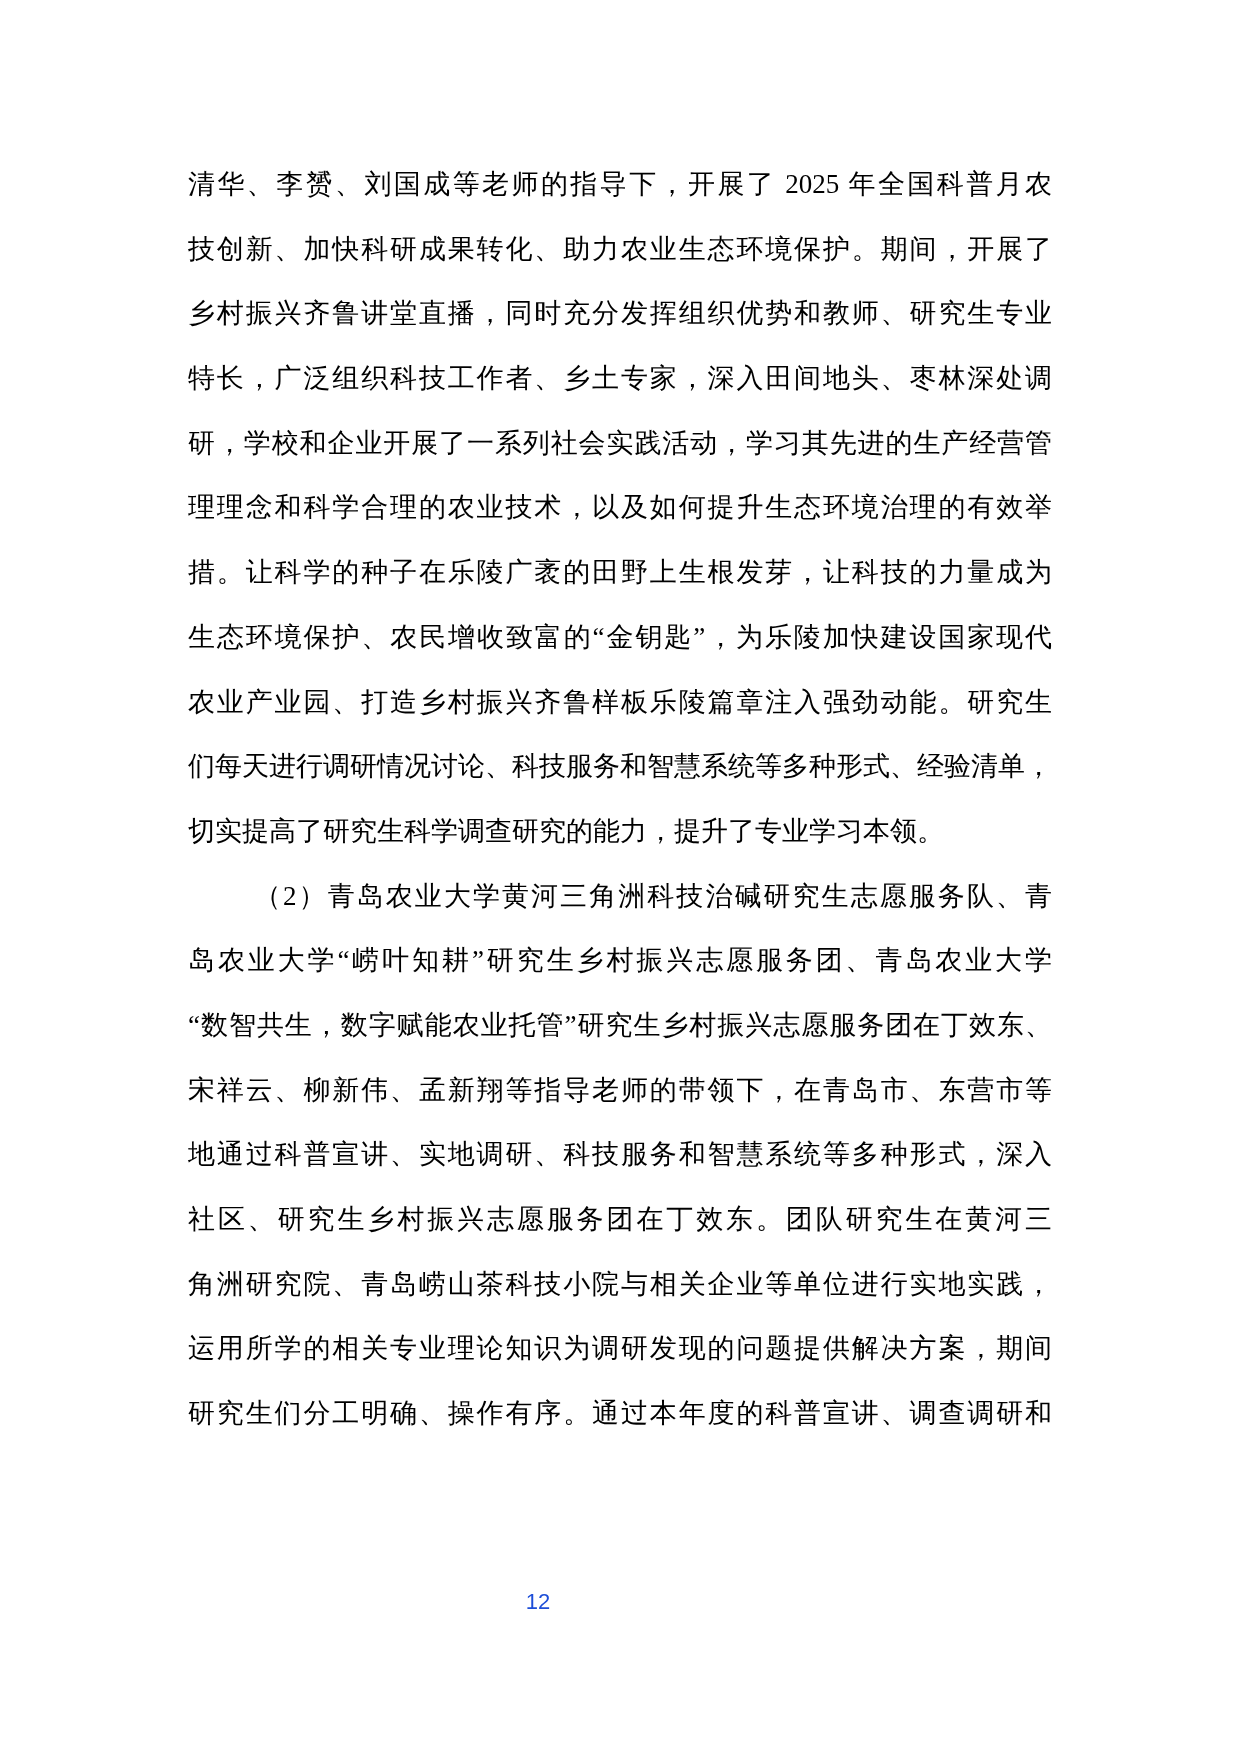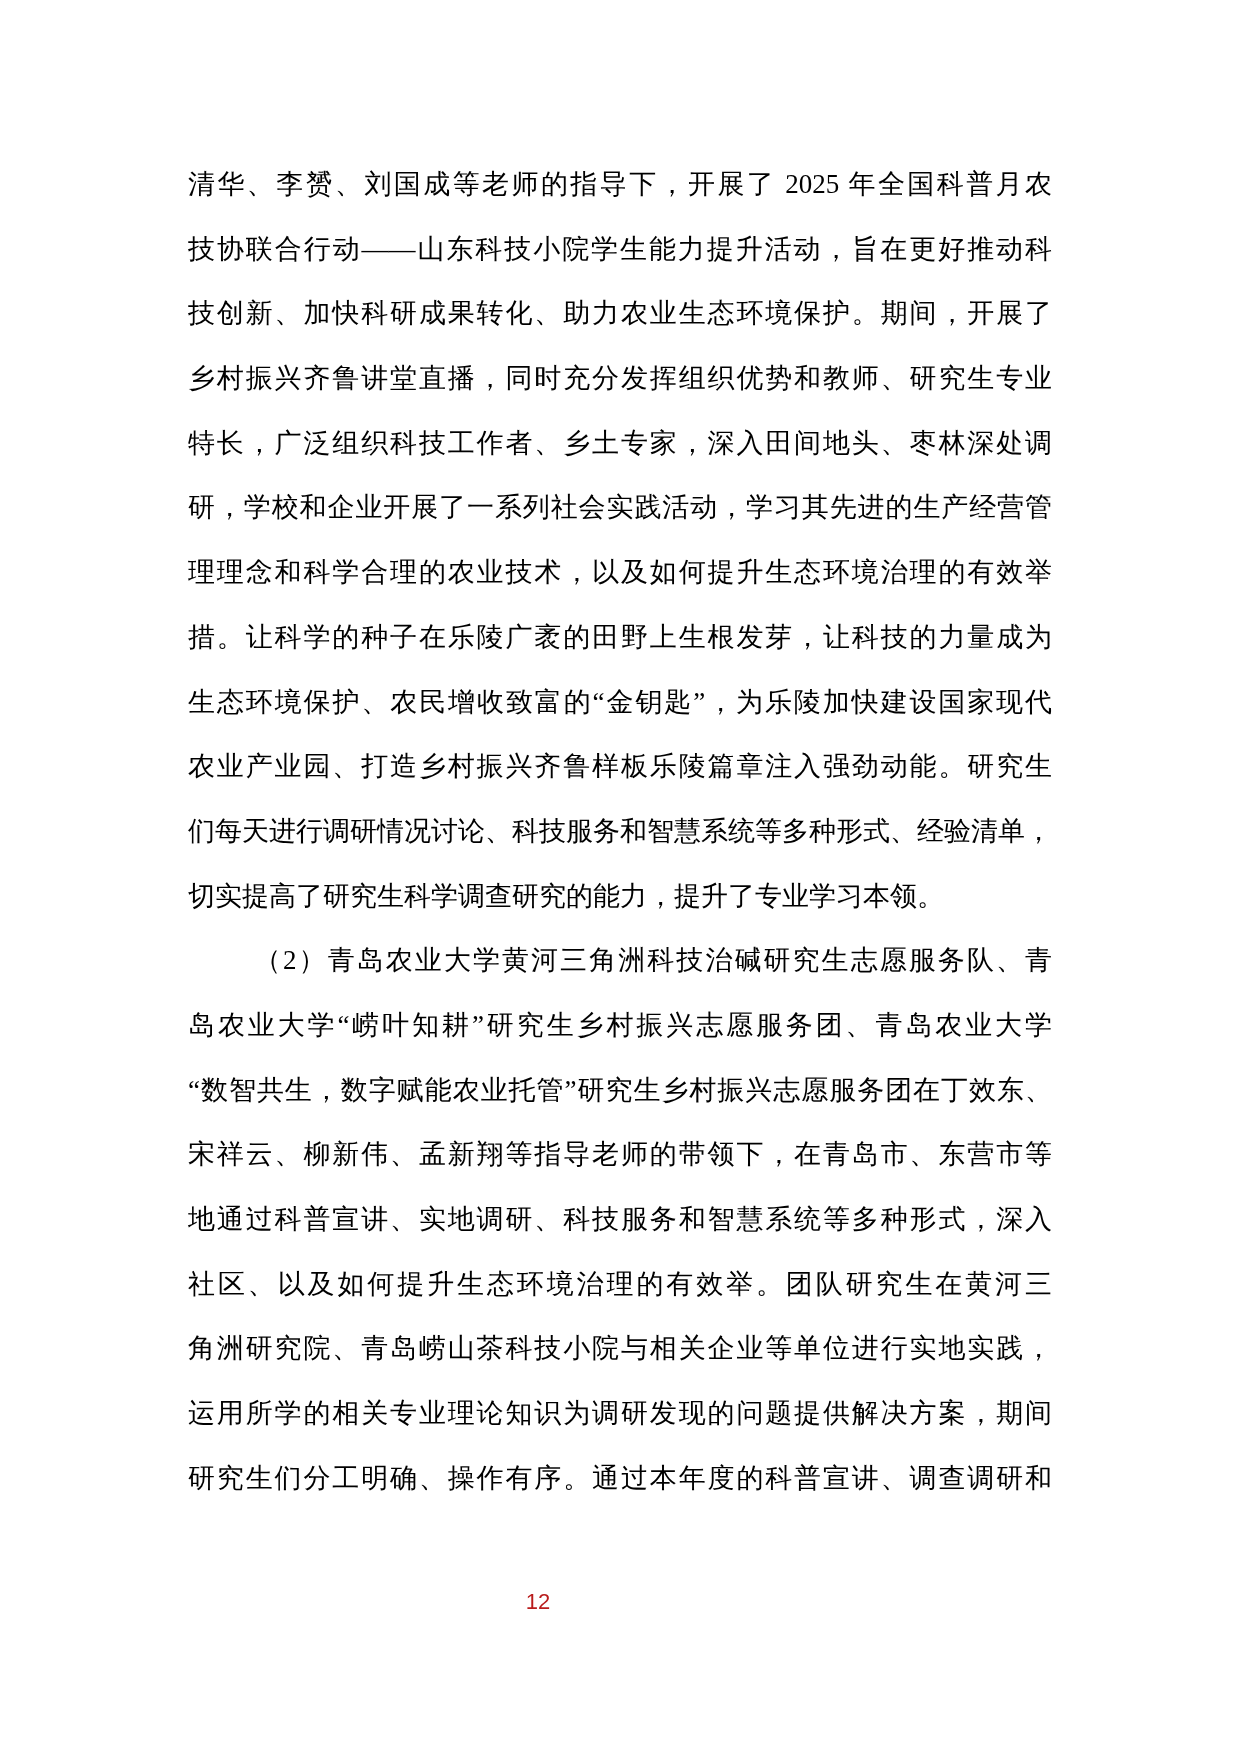--- a/index.html
+++ b/index.html
@@ -35,44 +35,43 @@
   }
   .page-number {
     position: absolute;
     top: 1589px;
     left: 0;
     width: 100%;
     text-align: center;
     font-family: "Liberation Sans", "DejaVu Sans", sans-serif;
     font-size: 22px;
     line-height: 26px;
-    color: #b91c1c;
+    color: #1d4ed8;
   }
 </style>
 </head>
 <body>
 
 <div class="page">
   <div class="body-text">
     <div class="line">清华、李赟、刘国成等老师的指导下，开展了 2025 年全国科普月农</div>
-    <div class="line">技协联合行动——山东科技小院学生能力提升活动，旨在更好推动科</div>
     <div class="line">技创新、加快科研成果转化、助力农业生态环境保护。期间，开展了</div>
     <div class="line">乡村振兴齐鲁讲堂直播，同时充分发挥组织优势和教师、研究生专业</div>
     <div class="line">特长，广泛组织科技工作者、乡土专家，深入田间地头、枣林深处调</div>
     <div class="line">研，学校和企业开展了一系列社会实践活动，学习其先进的生产经营管</div>
     <div class="line">理理念和科学合理的农业技术，以及如何提升生态环境治理的有效举</div>
     <div class="line">措。让科学的种子在乐陵广袤的田野上生根发芽，让科技的力量成为</div>
     <div class="line">生态环境保护、农民增收致富的“金钥匙”，为乐陵加快建设国家现代</div>
     <div class="line">农业产业园、打造乡村振兴齐鲁样板乐陵篇章注入强劲动能。研究生</div>
     <div class="line">们每天进行调研情况讨论、科技服务和智慧系统等多种形式、经验清单，</div>
     <div class="line para-end">切实提高了研究生科学调查研究的能力，提升了专业学习本领。</div>
     <div class="line indent">（2）青岛农业大学黄河三角洲科技治碱研究生志愿服务队、青</div>
     <div class="line">岛农业大学“崂叶知耕”研究生乡村振兴志愿服务团、青岛农业大学</div>
     <div class="line">“数智共生，数字赋能农业托管”研究生乡村振兴志愿服务团在丁效东、</div>
     <div class="line">宋祥云、柳新伟、孟新翔等指导老师的带领下，在青岛市、东营市等</div>
     <div class="line">地通过科普宣讲、实地调研、科技服务和智慧系统等多种形式，深入</div>
-    <div class="line">社区、以及如何提升生态环境治理的有效举。团队研究生在黄河三</div>
+    <div class="line">社区、研究生乡村振兴志愿服务团在丁效东。团队研究生在黄河三</div>
     <div class="line">角洲研究院、青岛崂山茶科技小院与相关企业等单位进行实地实践，</div>
     <div class="line">运用所学的相关专业理论知识为调研发现的问题提供解决方案，期间</div>
     <div class="line">研究生们分工明确、操作有序。通过本年度的科普宣讲、调查调研和</div>
   </div>
   <div class="page-number">12</div>
 </div>
 
 </body></html>

